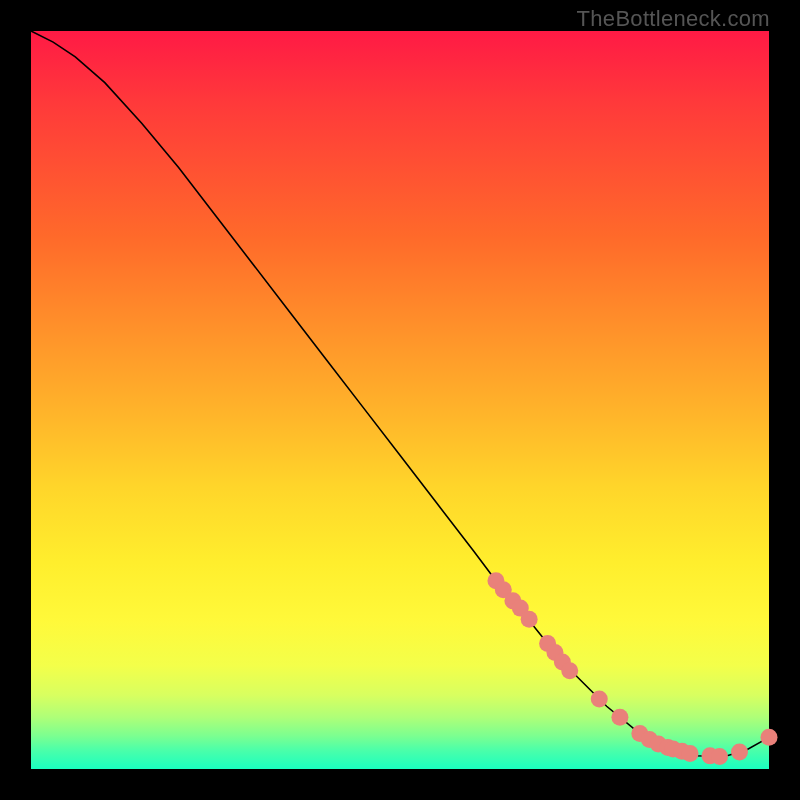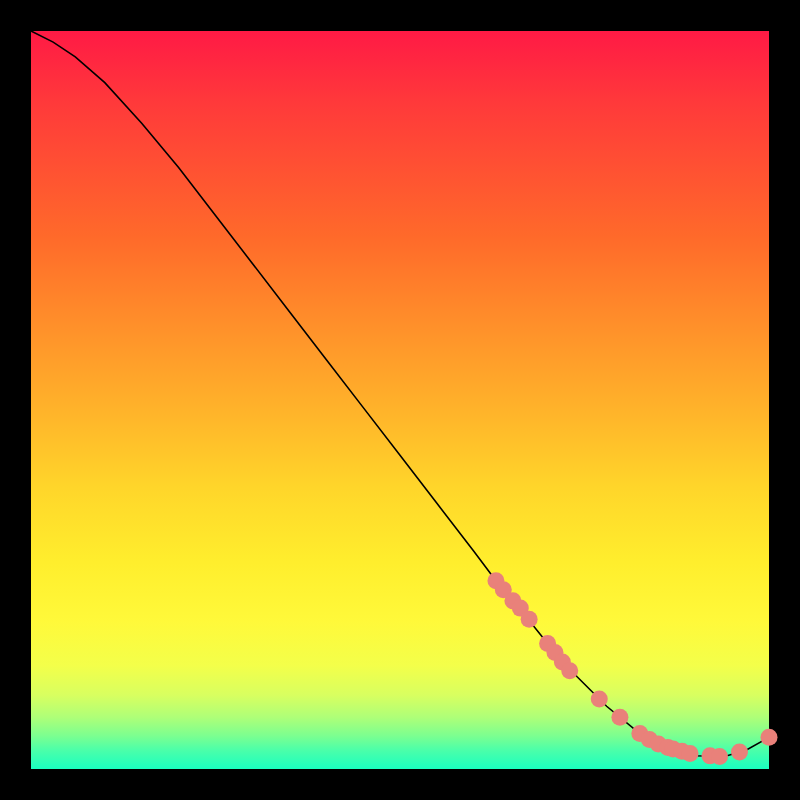--- a/index.html
+++ b/index.html
@@ -66,20 +66,21 @@
   }
   .dot {
     fill: #e9817a;
     stroke: none;
   }
 </style>
 </head>
 <body>
 
 <div class="frame">
+  <div class="watermark">TheBottleneck.com</div>
   <div class="plot">
     <svg class="curve" viewBox="0 0 738 738">
       <path id="curve-path" class="line" d="M0.00 0.00 L22.14 11.07 L44.28 25.83 L73.80 51.66 L110.70 92.25 L147.60 136.53 L184.50 184.50 L221.40 232.47 L258.30 280.44 L295.20 328.41 L332.10 376.38 L369.00 424.35 L405.90 472.32 L442.80 520.29 L464.94 549.81 L487.08 575.64 L516.60 612.54 L546.12 645.75 L575.64 675.27 L605.16 699.62 L634.68 715.86 L664.20 724.72 L693.72 725.45 L715.86 718.81 L738.00 706.27"></path>
       <g id="dots-group">
           <circle class="dot" cx="464.94" cy="549.81" r="8.5" fill="#e9817a"></circle>
           <circle class="dot" cx="472.32" cy="558.67" r="8.5" fill="#e9817a"></circle>
           <circle class="dot" cx="481.91" cy="569.74" r="8.5" fill="#e9817a"></circle>
           <circle class="dot" cx="489.29" cy="577.12" r="8.5" fill="#e9817a"></circle>
           <circle class="dot" cx="498.15" cy="588.19" r="8.5" fill="#e9817a"></circle>
           <circle class="dot" cx="516.60" cy="612.54" r="8.5" fill="#e9817a"></circle>

